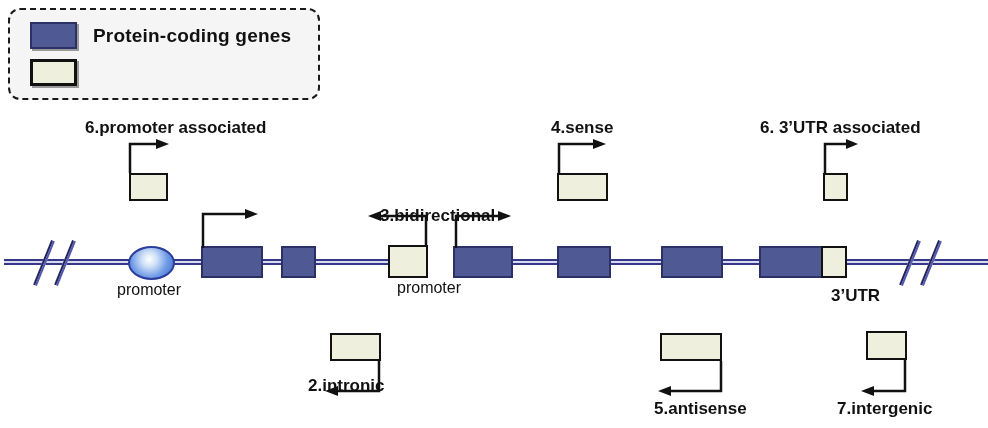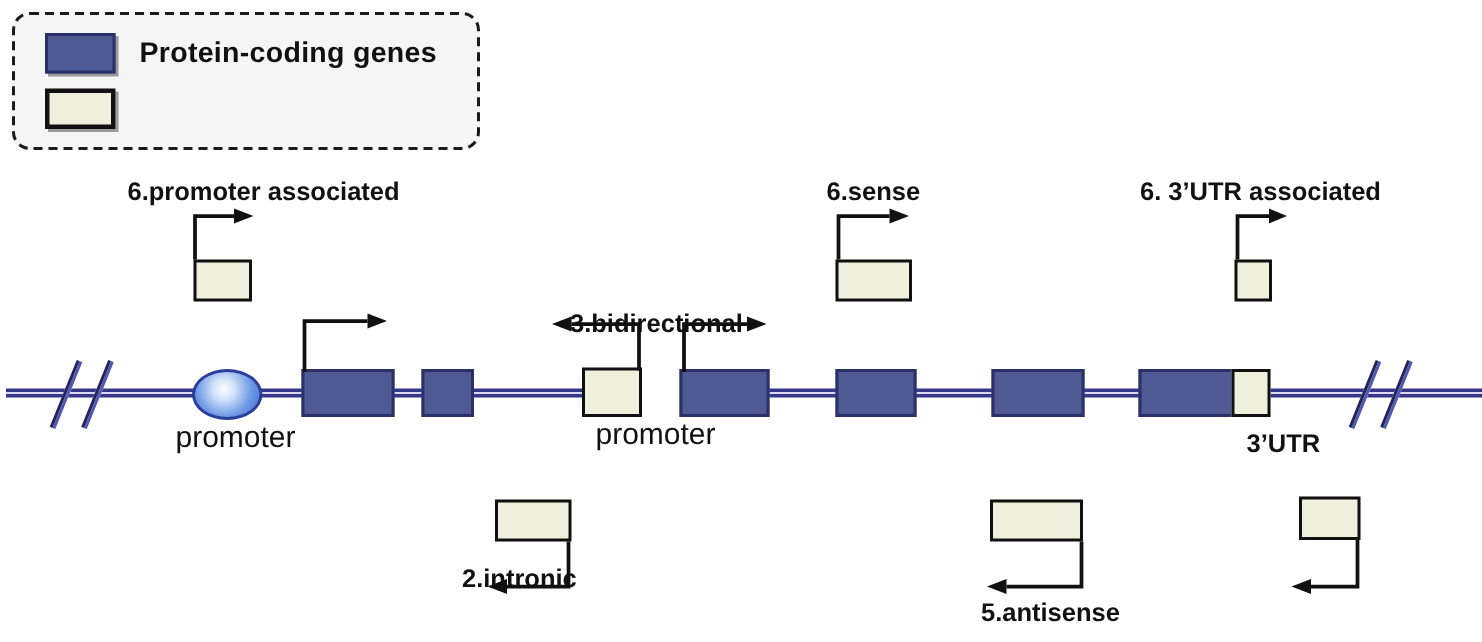--- a/index.html
+++ b/index.html
@@ -45,21 +45,21 @@
     border:2px solid var(--promoter-border);
     background:radial-gradient(circle at 45% 38%, #ffffff 0%, #cfe0f8 25%, #6f9ae6 60%, #3f66c8 100%);
   }
 
   
   .exon{background:var(--protein-fill); border:2px solid var(--protein-border); top:246px; height:32px;}
   .lncbox{background:var(--lnc-fill); border:2.5px solid var(--lnc-border);}
 
   
   .lbl{font-weight:bold; font-size:17px; white-space:nowrap;}
-  .lbl-plain{font-weight:normal; font-size:20px; white-space:nowrap;}
+  .lbl-plain{font-weight:normal; font-size:16px; white-space:nowrap;}
 
   svg.arrow{overflow:visible;}
   svg.arrow path{stroke:#111; stroke-width:2.5; fill:none;}
   svg.arrow polygon{fill:#111; stroke:none;}
 </style>
 </head>
 <body>
 
 <div id="diagram">
 
@@ -134,21 +134,22 @@
     <path d="M66 3 L66 33 L16 33"></path>
       <polygon points="16,28 16,38 3,33"></polygon>
   </svg>
   <svg class="abs arrow" style="left:858px;top:356px;" width="50" height="44">
     <path d="M47 4 L47 35 L16 35"></path>
       <polygon points="16,30 16,40 3,35"></polygon>
   </svg>
 
   <div class="abs lbl" style="left:85px;top:118px;">6.promoter associated</div>
   <div class="abs lbl" style="left:380px;top:206px;">3.bidirectional</div>
-  <div class="abs lbl" style="left:551px;top:118px;">6.sense</div>
+  <div class="abs lbl" style="left:551px;top:118px;">4.sense</div>
   <div class="abs lbl" style="left:760px;top:118px;">6. 3’UTR associated</div>
   <div class="abs lbl" style="left:308px;top:376px;">2.intronic</div>
   <div class="abs lbl" style="left:654px;top:399px;">5.antisense</div>
+  <div class="abs lbl" style="left:837px;top:399px;">7.intergenic</div>
   <div class="abs lbl" style="left:831px;top:286px;">3’UTR</div>
   <div class="abs lbl-plain" style="left:117px;top:281px;">promoter</div>
   <div class="abs lbl-plain" style="left:397px;top:279px;">promoter</div>
 
 </div>
 
 </body></html>

